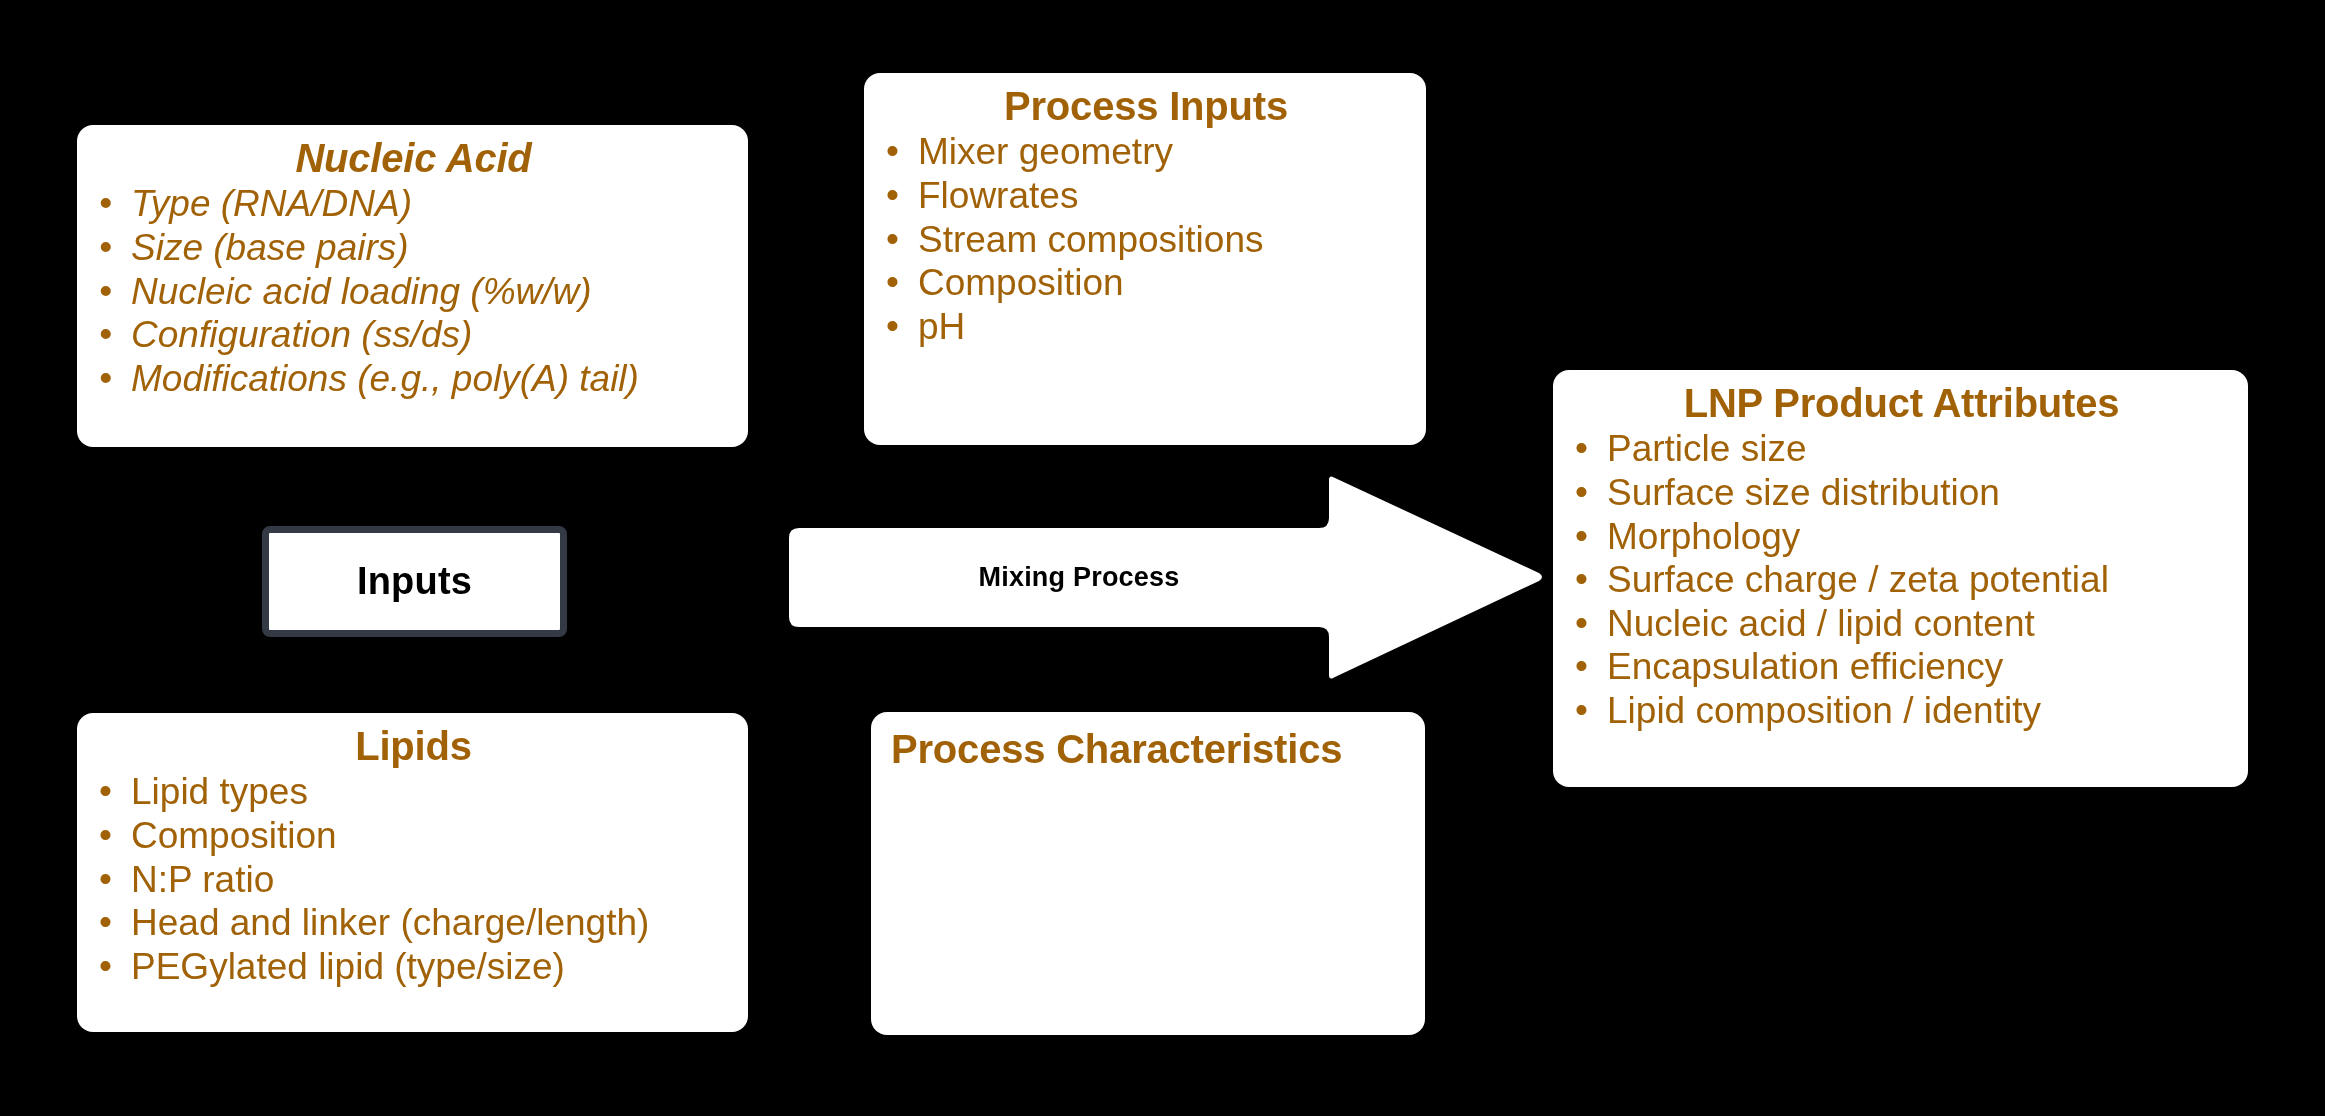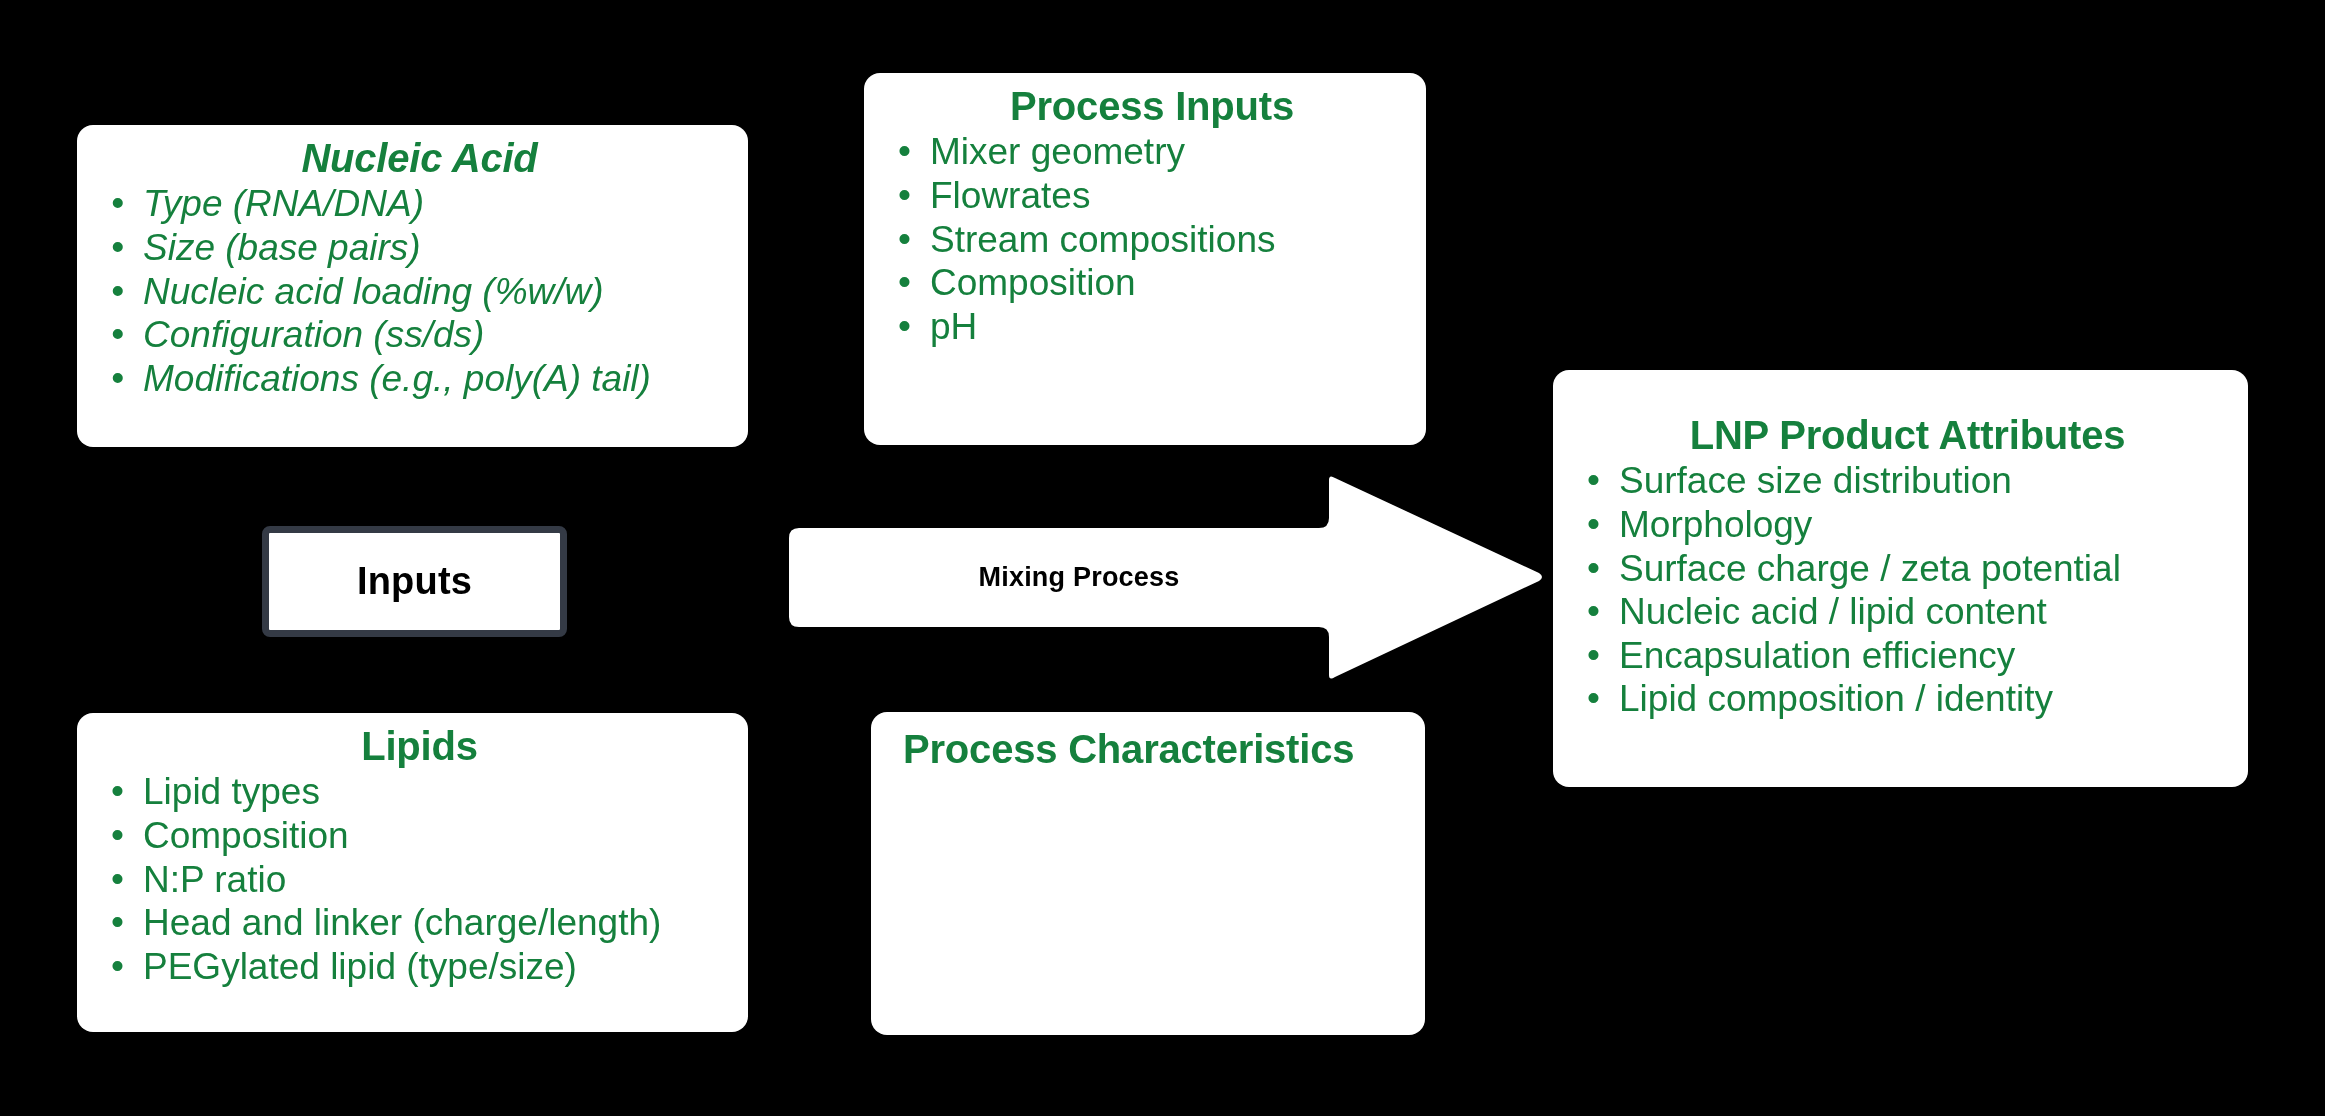--- a/index.html
+++ b/index.html
@@ -15,22 +15,22 @@
     overflow: hidden;
     font-family: "Liberation Sans", sans-serif;
   }
 
   
   .card {
     position: absolute;
     background: #ffffff;
     border-radius: 16px;
     box-sizing: border-box;
-    color: #15803d;
-    padding: 10px 18px 12px 32px;
+    color: #a16207;
+    padding: 10px 18px 12px 20px;
   }
   .card-title {
     font-weight: bold;
     text-align: center;
     font-size: 40px;
     line-height: 1.18;
     letter-spacing: -0.2px;
     white-space: nowrap;
   }
   .card-title.left {
@@ -66,21 +66,21 @@
   #box-lipids {
     left: 77px;  top: 713px;  width: 671px;  height: 319px;
   }
   #box-process-characteristics {
     left: 871px; top: 712px;  width: 554px;  height: 323px;
     padding-top: 14px;
   }
   #box-lnp {
     left: 1553px; top: 370px; width: 695px;  height: 417px;
   }
-  #box-lnp .card-title { font-size: 40px; margin-top: 32px; }
+  #box-lnp .card-title { font-size: 40px; }
   #box-lnp .card-list li { font-size: 37px; }
 
   
   #badge-inputs {
     position: absolute;
     left: 262px;
     top: 526px;
     width: 305px;
     height: 111px;
     background: #ffffff;
@@ -166,20 +166,21 @@
     </ul>
   </div>
 
   <div class="card" id="box-process-characteristics">
     <div class="card-title left">Process Characteristics</div>
   </div>
 
   <div class="card" id="box-lnp">
     <div class="card-title">LNP Product Attributes</div>
     <ul class="card-list">
+      <li>Particle size</li>
       <li>Surface size distribution</li>
       <li>Morphology</li>
       <li>Surface charge / zeta potential</li>
       <li>Nucleic acid / lipid content</li>
       <li>Encapsulation efficiency</li>
       <li>Lipid composition / identity</li>
     </ul>
   </div>
 
   <div id="badge-inputs">

